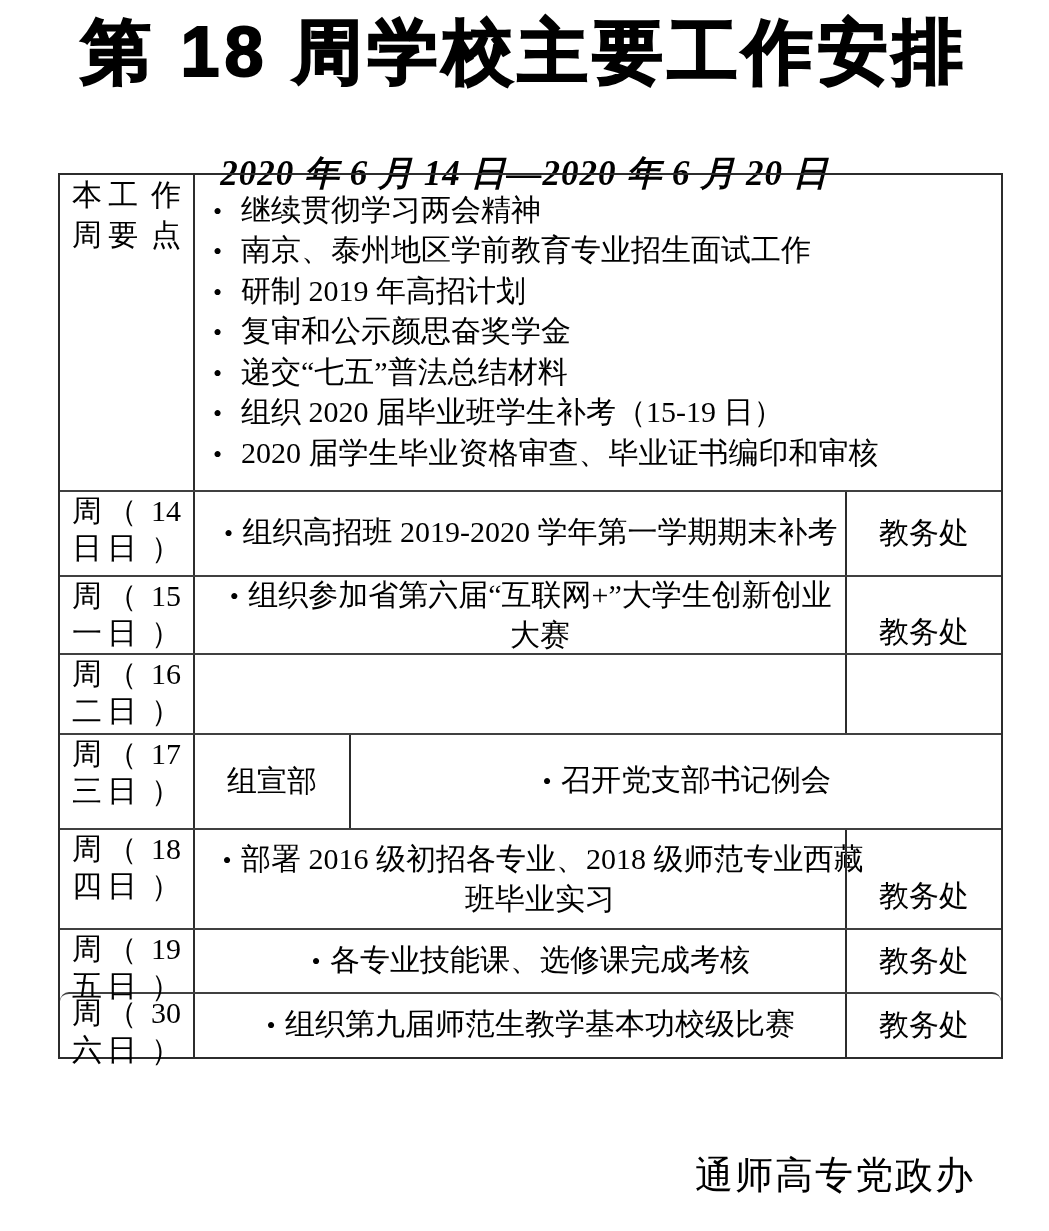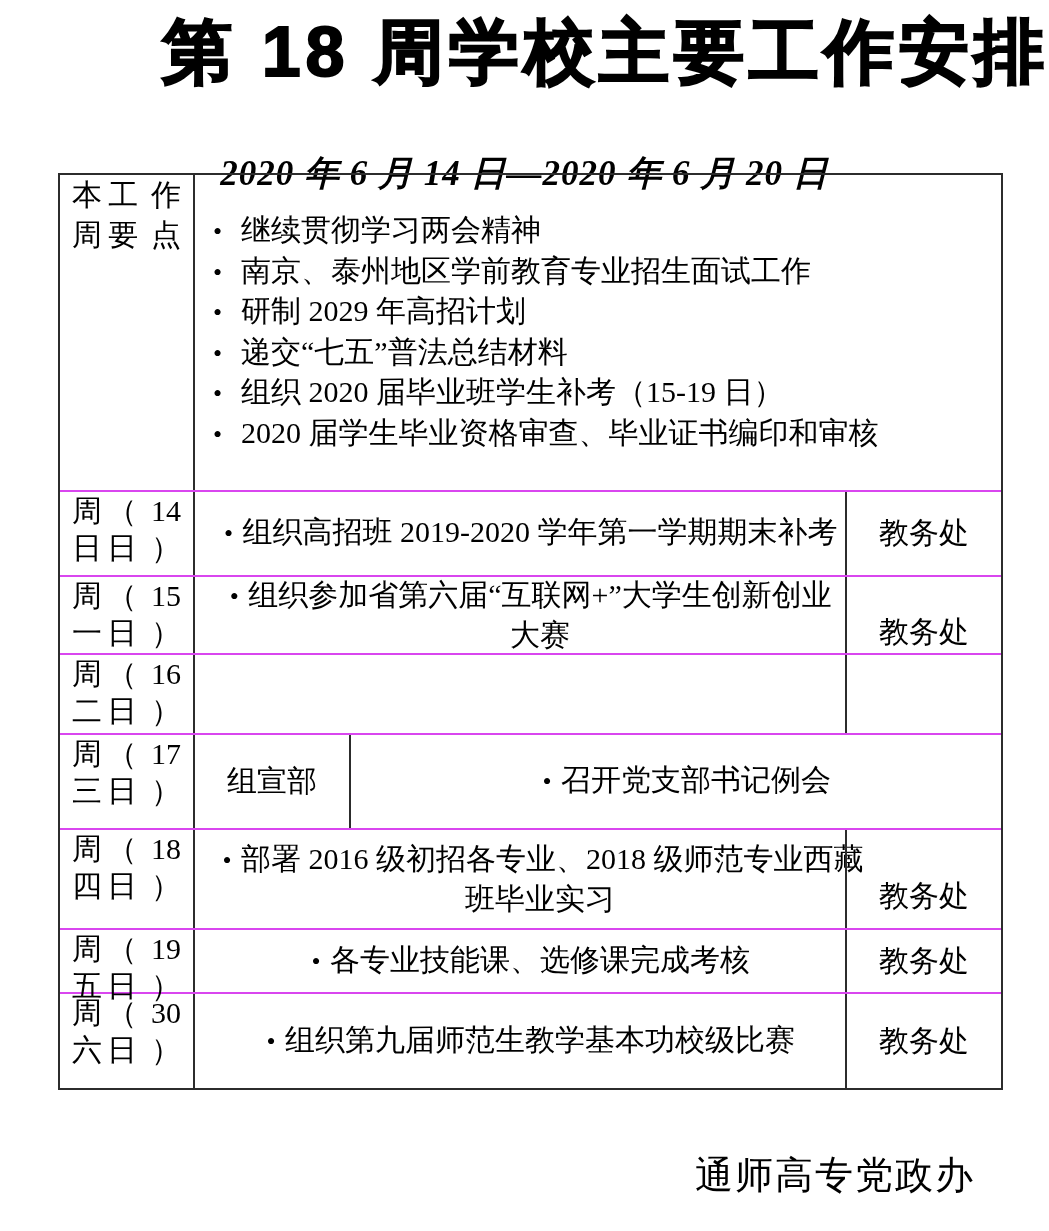--- a/index.html
+++ b/index.html
@@ -5,49 +5,49 @@
   html, body { margin: 0; padding: 0; }
   body {
     width: 1049px; height: 1231px;
     background: #ffffff; color: #000;
     font-family: "Liberation Serif", "DejaVu Serif", serif;
     position: relative; overflow: hidden;
   }
 
   .title {
     position: absolute; top: 6px; left: 0; width: 100%;
-    text-align: right;
+    text-align: center;
     font-family: "Liberation Sans", "DejaVu Sans", sans-serif;
     font-weight: bold; font-size: 70px; letter-spacing: 5px;
     -webkit-text-stroke: 2px #000;
   }
 
   .subtitle {
     position: absolute; top: 118px; left: 0; width: 100%;
     text-align: center;
     font-style: italic; font-weight: bold;
     font-size: 35px; letter-spacing: 1px; margin-top: 32px;
   }
 
   .worktable {
     position: absolute; left: 58px; top: 173px; width: 945px;
     border: 2px solid #2c2c2c; box-sizing: border-box;
     font-size: 30px;
   }
-  .row { display: flex; box-sizing: border-box; border-top: 2px solid #d946ef; }
+  .row { display: flex; box-sizing: border-box; border-top: 2px solid #404040; }
   .row:first-child { border-top: none; }
 
   .row-summary { height: 315px; }
   .r0 { height: 85px; }
   .r1 { height: 78px; }
   .r2 { height: 80px; }
   .r3 { height: 95px; }
   .r4 { height: 100px; }
   .r5 { height: 64px; }
-  .r6 { height: 96px; }
+  .r6 { height: 65px; border-radius: 9px; }
 
   .cell { box-sizing: border-box; }
 
   .label-cell, .day-cell {
     width: 133px; flex: none;
     display: flex; flex-direction: row; justify-content: center;
     padding: 0 12px;
   }
   .label-line { line-height: 40px; }
   .day-line { line-height: 37px; }
@@ -85,21 +85,22 @@
 <div class="worktable">
 
   <div class="row row-summary">
     <div class="cell label-cell">
       <div class="label-line j">本周</div>
       <div class="label-line j">工作要点</div>
     </div>
     <div class="cell content-cell">
       <div class="item"><span class="bullet">•</span><span class="txt">继续贯彻学习两会精神</span></div>
       <div class="item"><span class="bullet">•</span><span class="txt">南京、泰州地区学前教育专业招生面试工作</span></div>
-      <div class="item"><span class="bullet">•</span><span class="txt">研制 2029 年高招计划</span></div>
+      <div class="item"><span class="bullet">•</span><span class="txt">研制 2019 年高招计划</span></div>
+      <div class="item"><span class="bullet">•</span><span class="txt">复审和公示颜思奋奖学金</span></div>
       <div class="item"><span class="bullet">•</span><span class="txt">递交“七五”普法总结材料</span></div>
       <div class="item"><span class="bullet">•</span><span class="txt">组织 2020 届毕业班学生补考（15-19 日）</span></div>
       <div class="item"><span class="bullet">•</span><span class="txt">2020 届学生毕业资格审查、毕业证书编印和审核</span></div>
     </div>
   </div>
 
   <div class="row day-row r0">
     <div class="cell day-cell">
       <div class="day-line j">周日</div>
       <div class="day-line j">（14 日）</div>

